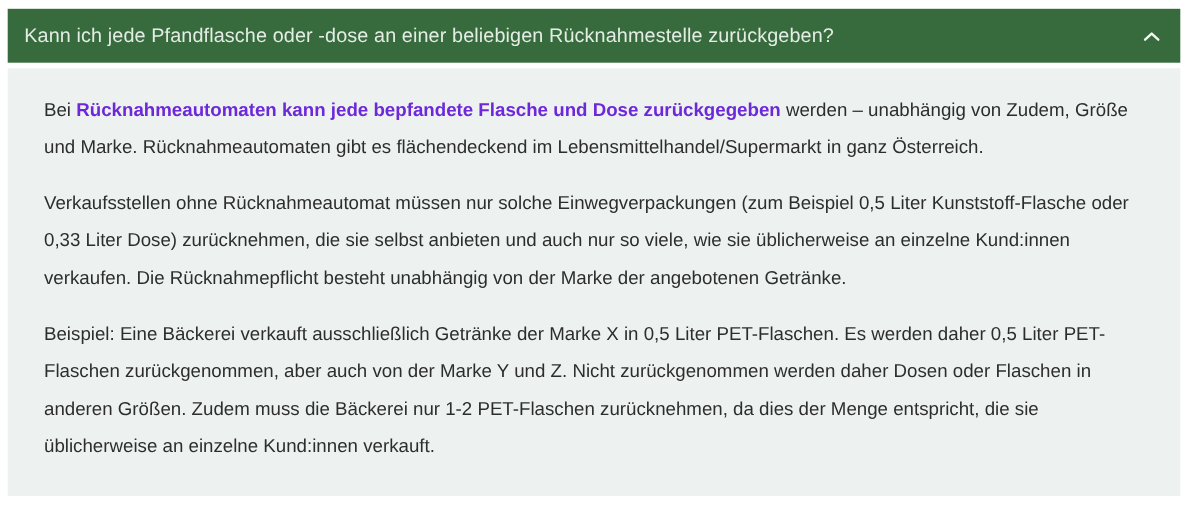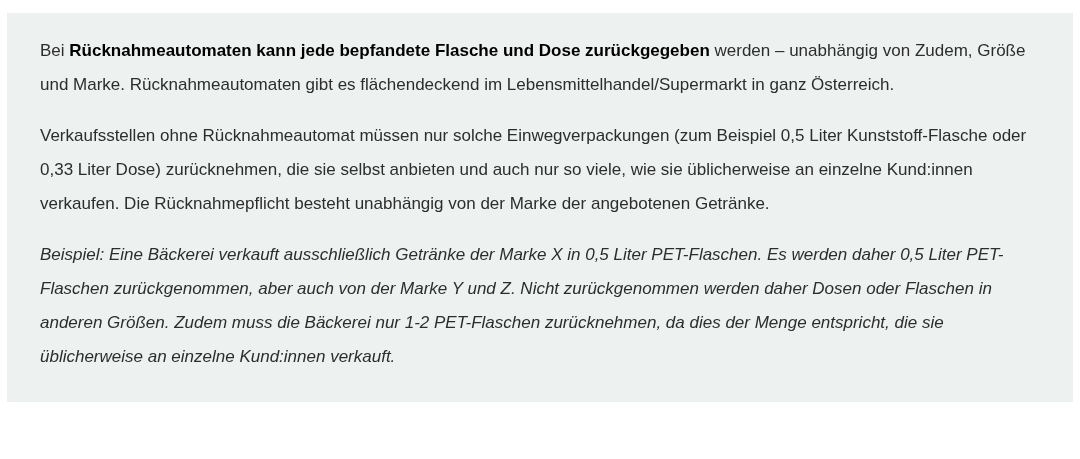--- a/index.html
+++ b/index.html
@@ -49,28 +49,36 @@
     width: 100%;
     background: #EDF2F1;
     padding: 21px 34px 28px 33px;
   }
   .accordion-panel p {
     margin: 0 0 17px 0;
     font-size: 17px;
     line-height: 34px;
     color: #2D2D2D;
   }
-  .accordion-panel p:last-child { margin-bottom: 0; font-style: italic; }
-  .accordion-panel b { font-weight: 700; color: #000000; }
+  .accordion-panel p:last-child { margin-bottom: 0; }
+  .accordion-panel b { font-weight: 700; color: #6d28d9; }
 </style>
 </head>
 <body>
 
 <div class="accordion-item">
 
+  <button class="accordion-header">
+    <span class="accordion-question">Kann ich jede Pfandflasche oder -dose an einer beliebigen Rücknahmestelle zurückgeben?</span>
+    <span class="chevron-wrap">
+      <svg width="18" height="12" viewBox="0 0 18 12" aria-hidden="true">
+        <polyline points="3,9 9,3.5 15,9" fill="none" stroke="#F2F7F2" stroke-width="2.2" stroke-linecap="round" stroke-linejoin="round"></polyline>
+      </svg>
+    </span>
+  </button>
 
   <div class="accordion-panel">
     <p><span>Bei </span><b>Rücknahmeautomaten kann jede bepfandete Flasche und Dose zurückgegeben</b><span> werden – unabhängig von Zudem, Größe und Marke. Rücknahmeautomaten gibt es flächendeckend im Lebensmittelhandel/Supermarkt in ganz Österreich.</span></p>
     <p>Verkaufsstellen ohne Rücknahmeautomat müssen nur solche Einwegverpackungen (zum Beispiel 0,5 Liter Kunststoff-Flasche oder 0,33 Liter Dose) zurücknehmen, die sie selbst anbieten und auch nur so viele, wie sie üblicherweise an einzelne Kund:innen verkaufen. Die Rücknahmepflicht besteht unabhängig von der Marke der angebotenen Getränke.</p>
     <p>Beispiel: Eine Bäckerei verkauft ausschließlich Getränke der Marke X in 0,5 Liter PET-Flaschen. Es werden daher 0,5 Liter PET-Flaschen zurückgenommen, aber auch von der Marke Y und Z. Nicht zurückgenommen werden daher Dosen oder Flaschen in anderen Größen. Zudem muss die Bäckerei nur 1-2 PET-Flaschen zurücknehmen, da dies der Menge entspricht, die sie üblicherweise an einzelne Kund:innen verkauft.</p>
   </div>
 
 </div>
 
 </body></html>

